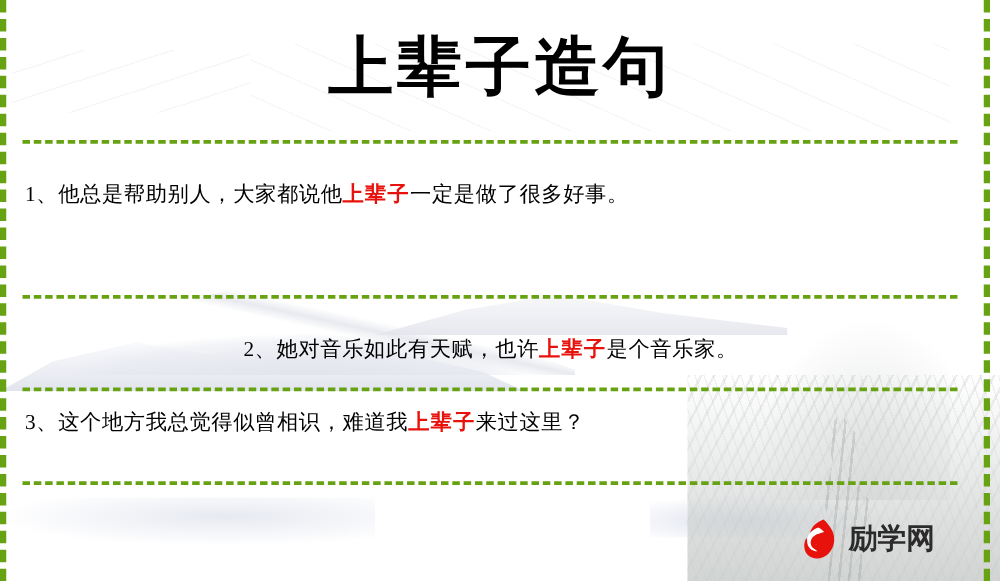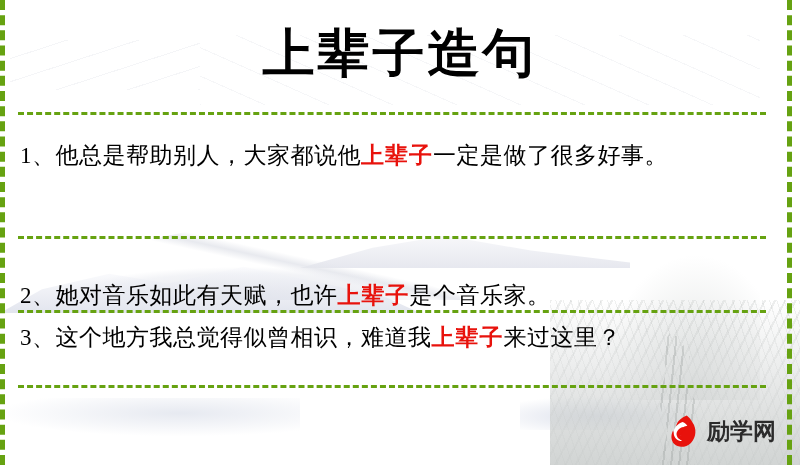--- a/index.html
+++ b/index.html
@@ -130,21 +130,21 @@
     position: absolute;
     left: 0;
     right: 0;
     top: 14px;
     height: 80px;
     display: flex;
     align-items: center;
     justify-content: center;
   }
   .title {
-    font-family: Liberation Serif, serif;
+    font-family: Liberation Sans, sans-serif;
     font-weight: bold;
     font-size: 52px;
     letter-spacing: 3px;
     color: #000000;
     white-space: nowrap;
     line-height: 1;
   }
 
   
   .divider {
@@ -154,35 +154,35 @@
     height: 0;
     border-top: 3px dashed #66a211;
   }
 
   
   .sentence {
     position: absolute;
     left: 20px;
     width: 745px;
     font-family: "Liberation Serif", "DejaVu Serif", serif;
-    font-size: 23px;
+    font-size: 17px;
     line-height: 44px;
     color: #000000;
     letter-spacing: 0.5px;
   }
   .kw {
     color: #e8120c;
     font-weight: bold;
     letter-spacing: 1px;
   }
 
   
   .logo {
     position: absolute;
-    left: 663px;
+    left: 635px;
     top: 412px;
     display: flex;
     align-items: center;
     gap: 6px;
   }
   .logo-mark {
     width: 38px;
     height: 38px;
     flex: 0 0 38px;
   }
@@ -219,21 +219,21 @@
   </div>
 
   <div class="divider" style="top:112px;"></div>
 
   <div class="sentence" style="top:134px;">
     <span>1、</span><span>他总是帮助别人，大家都说他</span><span class="kw">上辈子</span><span>一定是做了很多好事。</span>
   </div>
 
   <div class="divider" style="top:236px;"></div>
 
-  <div class="sentence" style="top:274px;">
+  <div class="sentence" style="top:258px;text-align:center;">
     <span>2、</span><span>她对音乐如此有天赋，也许</span><span class="kw">上辈子</span><span>是个音乐家。</span>
   </div>
 
   <div class="divider" style="top:310px;"></div>
 
   <div class="sentence" style="top:316px;">
     <span>3、</span><span>这个地方我总觉得似曾相识，难道我</span><span class="kw">上辈子</span><span>来过这里？</span>
   </div>
 
   <div class="divider" style="top:385px;"></div>

